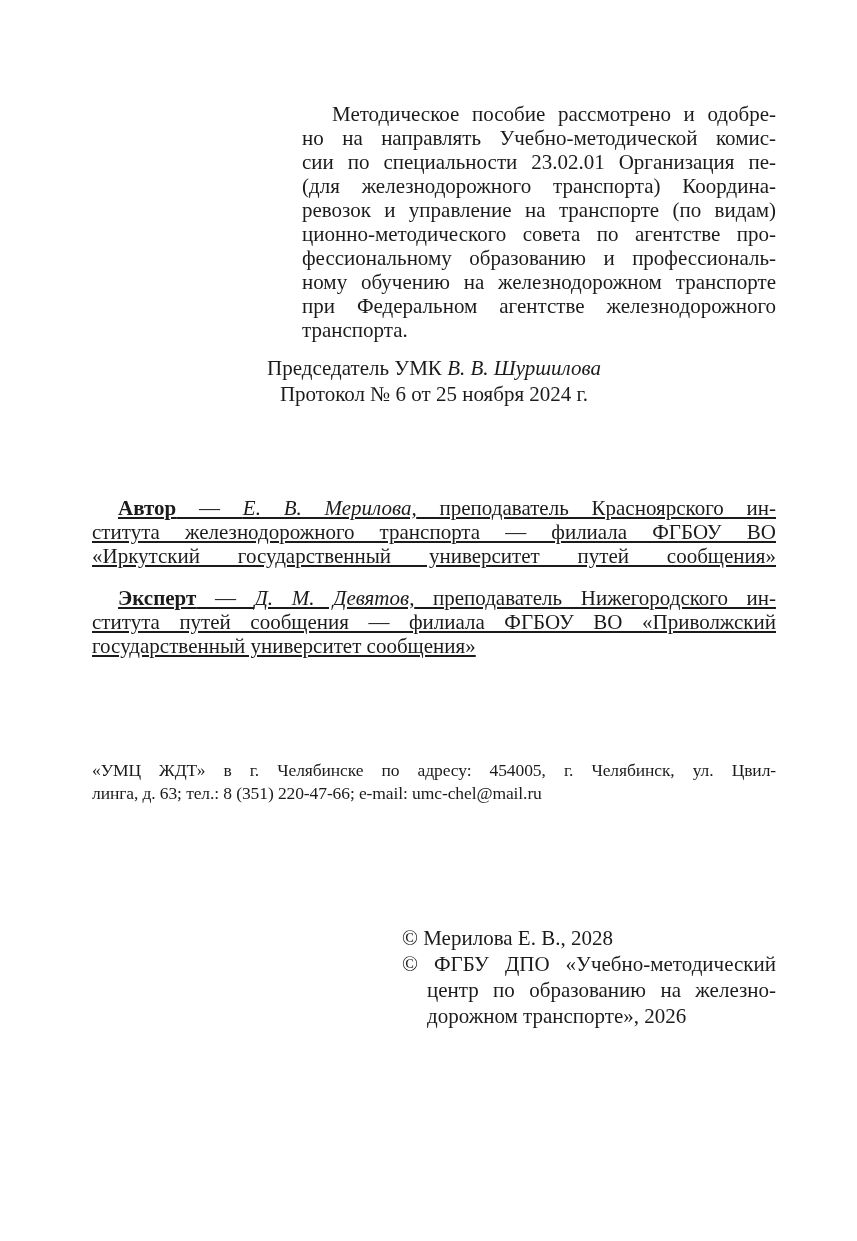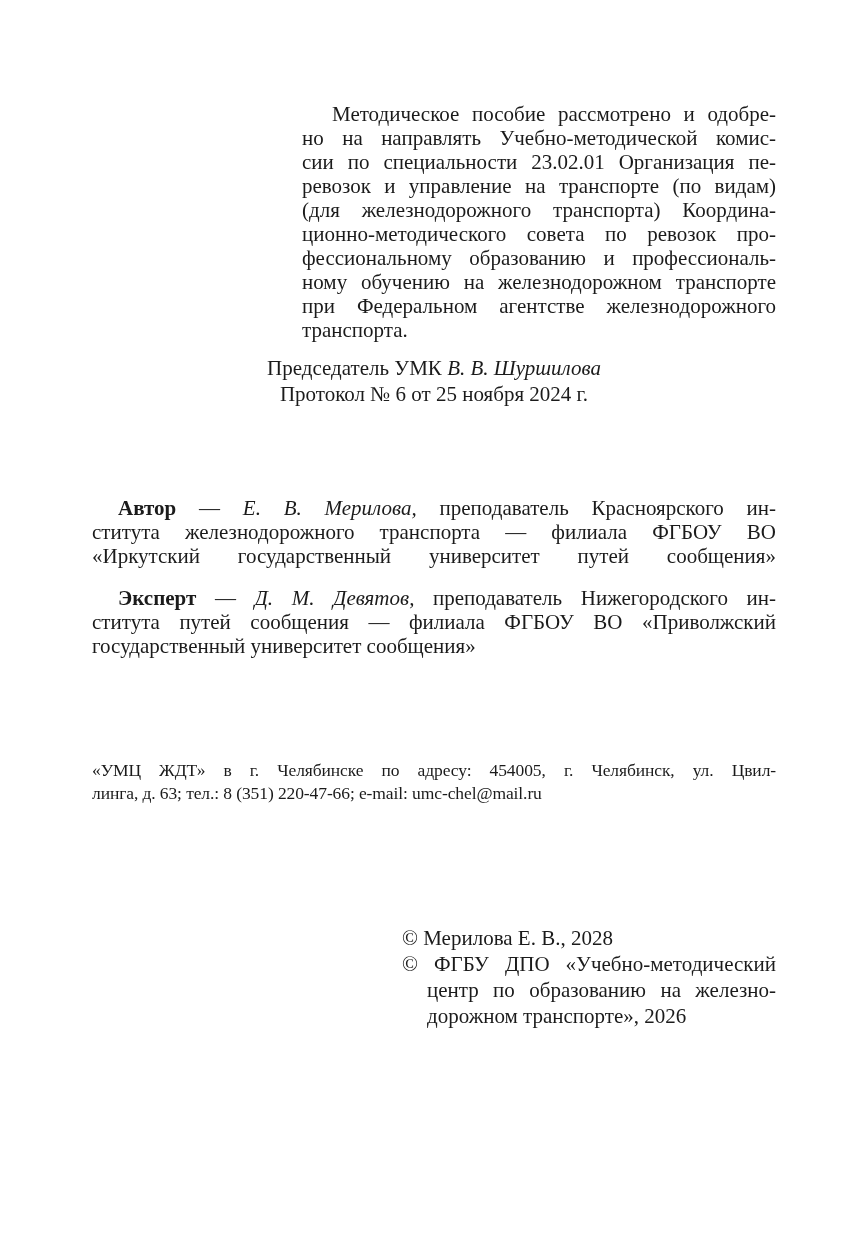--- a/index.html
+++ b/index.html
@@ -28,21 +28,21 @@
   
   .signature {
     left: 92px; top: 355px; width: 684px;
     font-size: 21px; line-height: 26px;
     text-align: center;
   }
 
   
   .author, .expert {
     left: 92px; width: 684px;
-    font-size: 21px; line-height: 24px;
+    font-size: 21px; line-height: 24px; text-decoration: underline;
   }
   .author { top: 496px; }
   .expert { top: 586px; }
   .author .ind, .expert .ind { text-indent: 26px; }
 
   
   .contact {
     left: 92px; top: 759px; width: 684px;
     font-size: 17.5px; line-height: 22.5px;
     letter-spacing: -0.1px;
@@ -57,23 +57,23 @@
   .copyright .hang { padding-left: 25px; }
 </style>
 </head>
 <body>
 
 <div class="page">
   <section class="para approval">
       <div class="line just ind"><span>Методическое пособие рассмотрено и одобре-</span></div>
       <div class="line just"><span>но на направлять Учебно-методической комис-</span></div>
       <div class="line just"><span>сии по специальности 23.02.01 Организация пе-</span></div>
+      <div class="line just"><span>(для железнодорожного транспорта) Координа-</span></div>
       <div class="line just"><span>ревозок и управление на транспорте (по видам)</span></div>
-      <div class="line just"><span>(для железнодорожного транспорта) Координа-</span></div>
-      <div class="line just"><span>ционно-методического совета по ревозок про-</span></div>
+      <div class="line just"><span>ционно-методического совета по агентстве про-</span></div>
       <div class="line just"><span>фессиональному образованию и профессиональ-</span></div>
       <div class="line just"><span>ному обучению на железнодорожном транспорте</span></div>
       <div class="line just"><span>при Федеральном агентстве железнодорожного</span></div>
       <div class="line"><span>транспорта.</span></div>
     </section>
 
   <section class="para signature">
       <div class="line"><span>Председатель УМК </span><span class="italic">В. В. Шуршилова</span></div>
       <div class="line"><span>Протокол № 6 от 25 ноября 2024 г.</span></div>
     </section>

